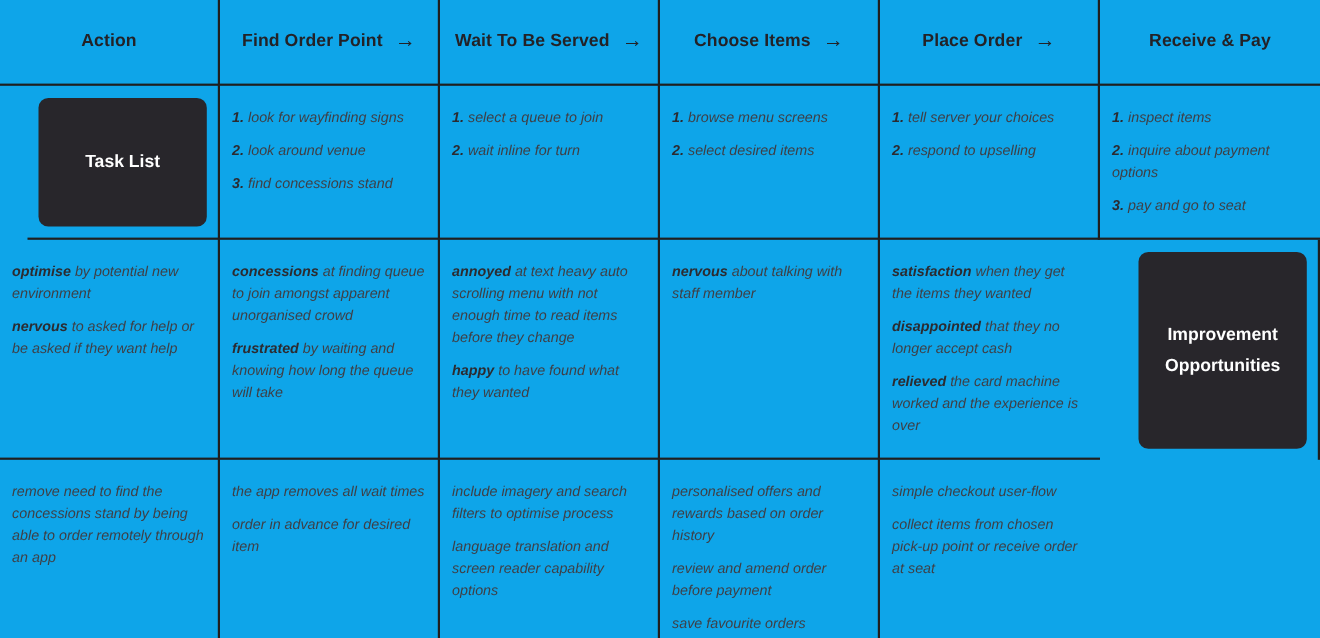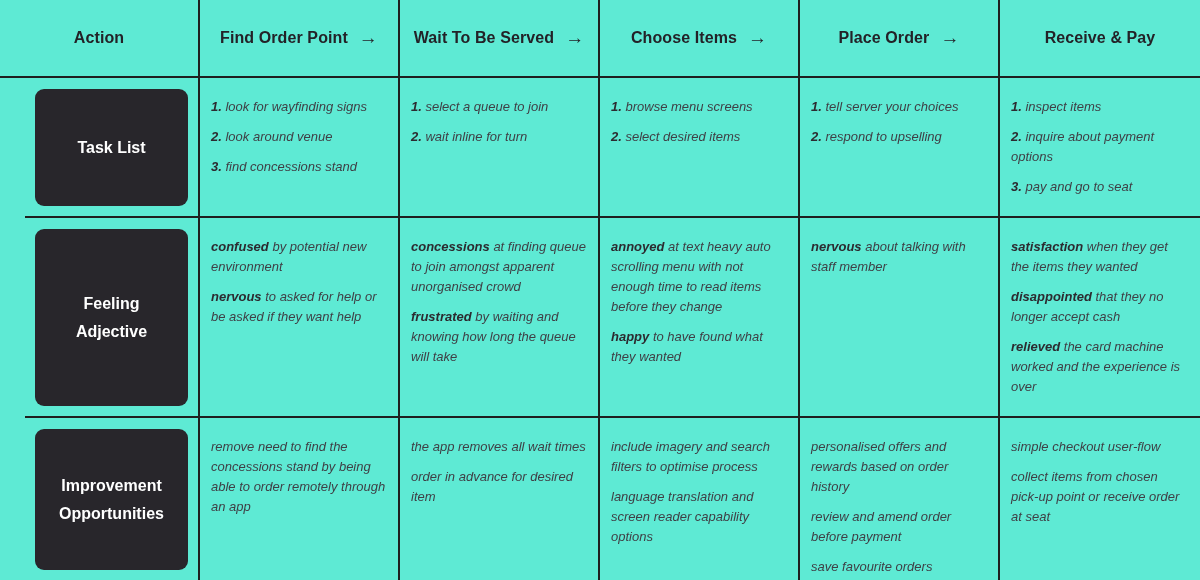--- a/index.html
+++ b/index.html
@@ -5,21 +5,21 @@
   :root{
     --grid-line:#1f1f1f;
     --box-bg:#28262b;
     --box-text:#ffffff;
     --header-text:#232227;
     --body-text:#3f3f45;
   }
   *{box-sizing:border-box;margin:0;padding:0;}
   html,body{background:#ffffff;}
   body{font-family:"Liberation Sans","DejaVu Sans",sans-serif;}
-  .board{width:1200px;height:580px;background:#5eead4;overflow:hidden;}
+  .board{width:1200px;height:580px;background:#0ea5e9;overflow:hidden;}
   .grid{
     display:grid;
     grid-template-columns:repeat(6,200px);
     grid-template-rows:78px 140px 200px 162px;
     width:1200px;height:580px;
   }
   .cell{
     border-right:2px solid var(--grid-line);
     border-bottom:2px solid var(--grid-line);
     overflow:hidden;
@@ -106,25 +106,22 @@
     <div class="cell body-cell">
         <p><strong>1.</strong> tell server your choices</p>
         <p><strong>2.</strong> respond to upselling</p>
       </div>
     <div class="cell body-cell last-col">
         <p><strong>1.</strong> inspect items</p>
         <p><strong>2.</strong> inquire about payment options</p>
         <p><strong>3.</strong> pay and go to seat</p>
       </div>
 
-    <div class="cell label-cell">
-      <div class="label-box">Feeling Adjective</div>
-    </div>
     <div class="cell body-cell">
-        <p><strong>confused</strong> by potential new environment</p>
+        <p><strong>optimise</strong> by potential new environment</p>
         <p><strong>nervous</strong> to asked for help or be asked if they want help</p>
       </div>
     <div class="cell body-cell">
         <p><strong>concessions</strong> at finding queue to join amongst apparent unorganised crowd</p>
         <p><strong>frustrated</strong> by waiting and knowing how long the queue will take</p>
       </div>
     <div class="cell body-cell">
         <p><strong>annoyed</strong> at text heavy auto scrolling menu with not enough time to read items before they change</p>
         <p><strong>happy</strong> to have found what they wanted</p>
       </div>

